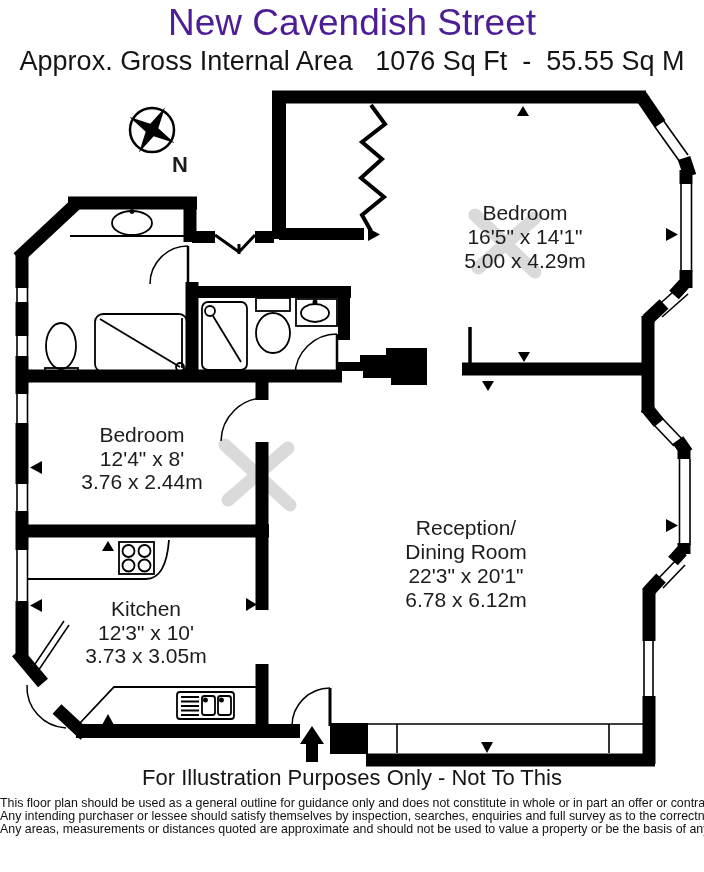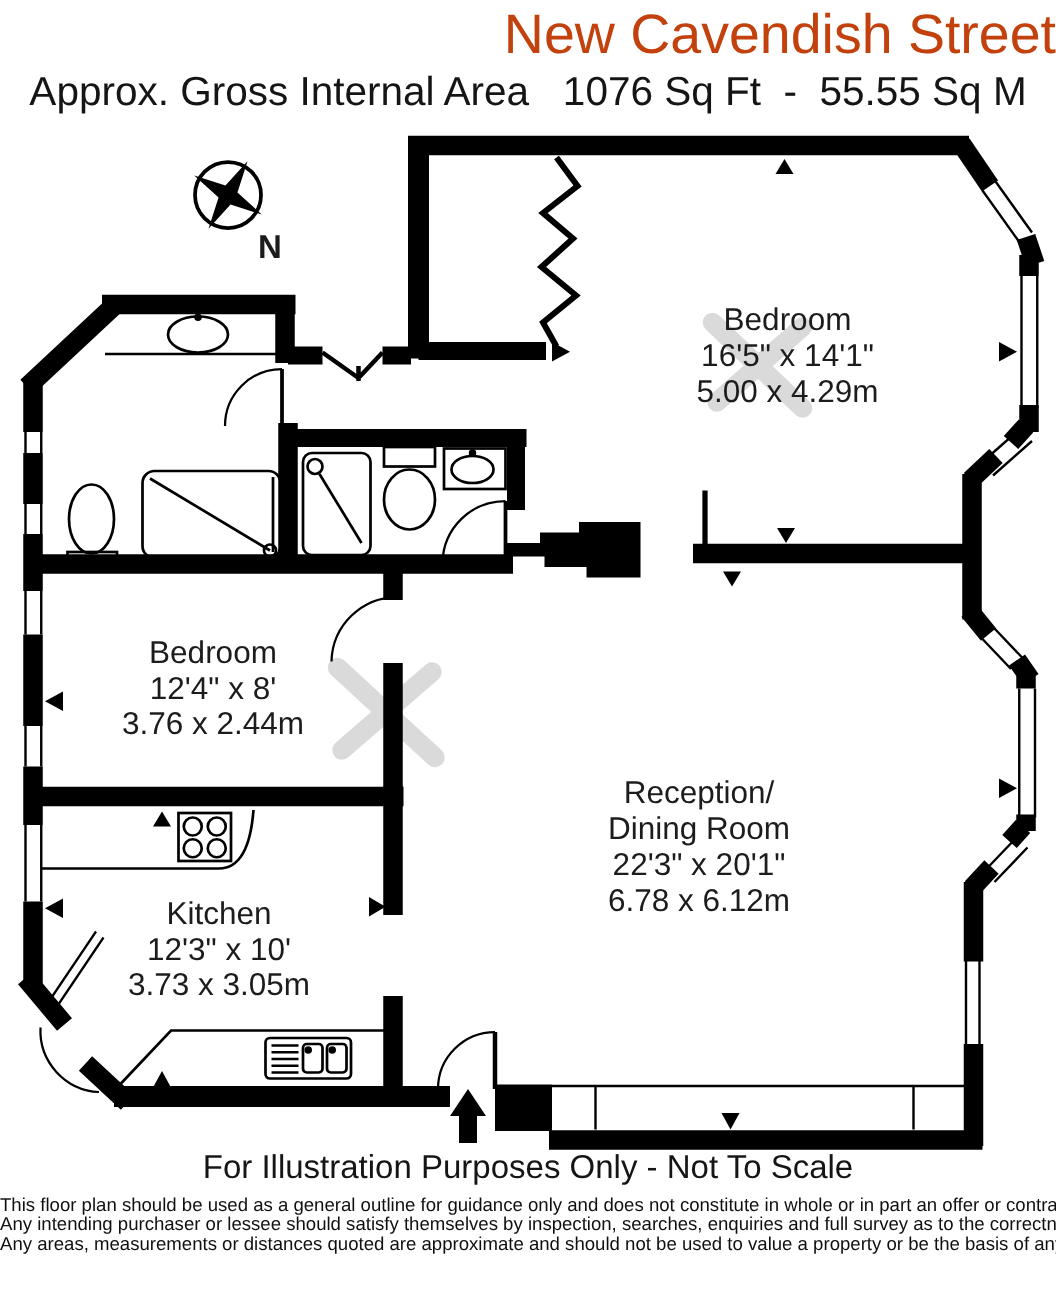--- a/index.html
+++ b/index.html
@@ -2,21 +2,21 @@
 <html><head>
 <meta charset="utf-8">
 <style>
   html,body{margin:0;padding:0;}
   body{
     width:704px;height:872px;position:relative;overflow:hidden;
     background:#ffffff;color:#111;
     font-family:"Liberation Sans", sans-serif;
   }
   .hdr{position:absolute;top:0;left:0;width:704px;text-align:center;}
-  .title{font-size:37px;font-weight:400;line-height:1.15;margin-top:2px;color:#c2410c;text-align:right;}
+  .title{font-size:37px;font-weight:400;line-height:1.15;margin-top:2px;color:#4c1d95;}
   .area{font-size:27px;font-weight:400;white-space:pre;margin-top:1px;color:#151515;}
   svg.plan{position:absolute;left:0;top:0;}
   .ftr{position:absolute;top:765px;left:0;width:704px;text-align:center;}
   .floor{font-size:31px;font-weight:700;color:#0d0d0d;}
   .scale{font-size:22px;font-weight:400;margin-top:0px;color:#151515;}
   .disc{font-size:12.4px;line-height:1.06;margin-top:6px;color:#101010;}
   .disc div{white-space:nowrap;}
   text{font-family:"Liberation Sans", sans-serif;fill:#1c1c1c;}
   .roomlbl{font-size:21px;}
   .nlbl{font-size:22px;font-weight:700;}
@@ -199,19 +199,19 @@
     <text class="roomlbl" x="146" y="663">3.73 x 3.05m</text>
 
     <text class="roomlbl" x="466" y="535">Reception/</text>
     <text class="roomlbl" x="466" y="559">Dining Room</text>
     <text class="roomlbl" x="466" y="583">22'3" x 20'1"</text>
     <text class="roomlbl" x="466" y="607">6.78 x 6.12m</text>
   </g>
 </svg>
 
 <div class="ftr">
-  <div class="scale">For Illustration Purposes Only - Not To Scale</div>
+  <div class="scale">For Illustration Purposes Only - Not To This</div>
   <div class="disc">
     <div>This floor plan should be used as a general outline for guidance only and does not constitute in whole or in part an offer or contract.</div>
     <div>Any intending purchaser or lessee should satisfy themselves by inspection, searches, enquiries and full survey as to the correctness of each statement.</div>
     <div>Any areas, measurements or distances quoted are approximate and should not be used to value a property or be the basis of any sale or let.</div>
   </div>
 </div>
 
 </body></html>

